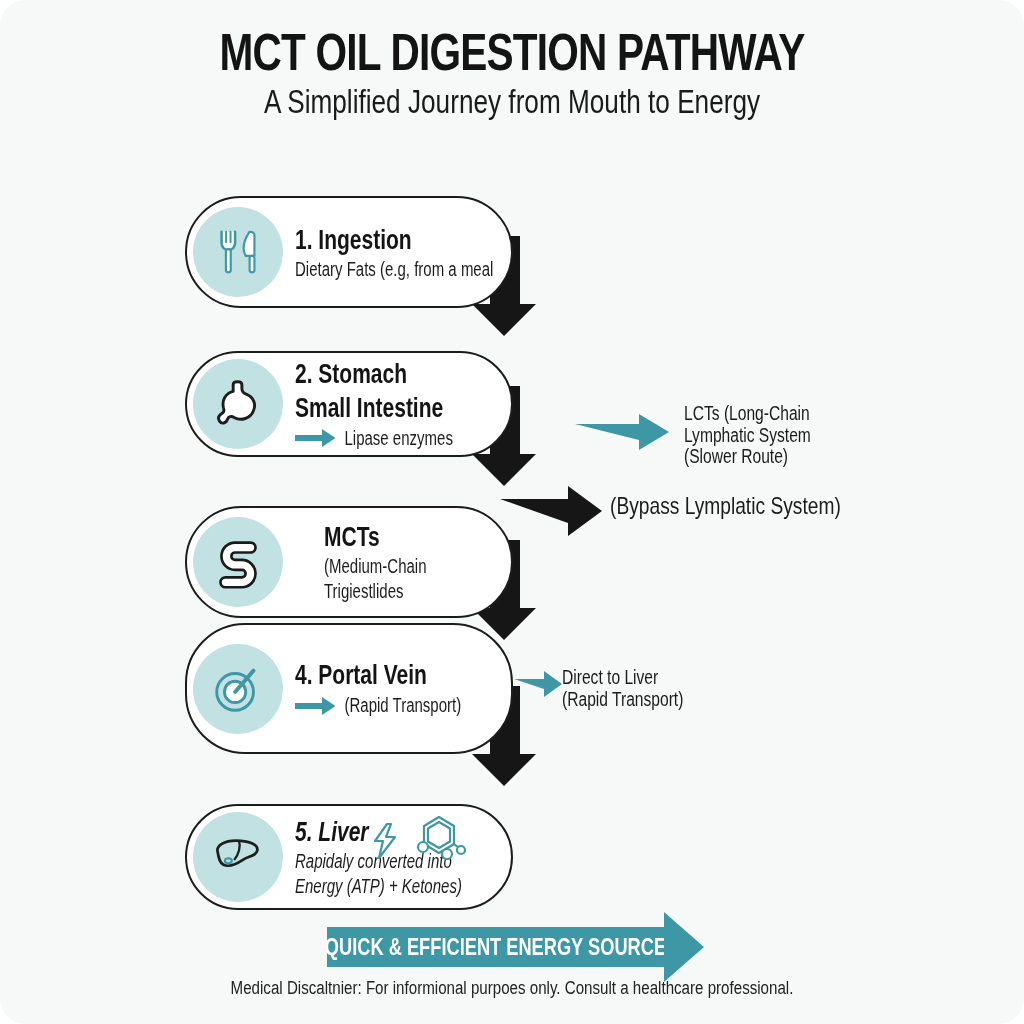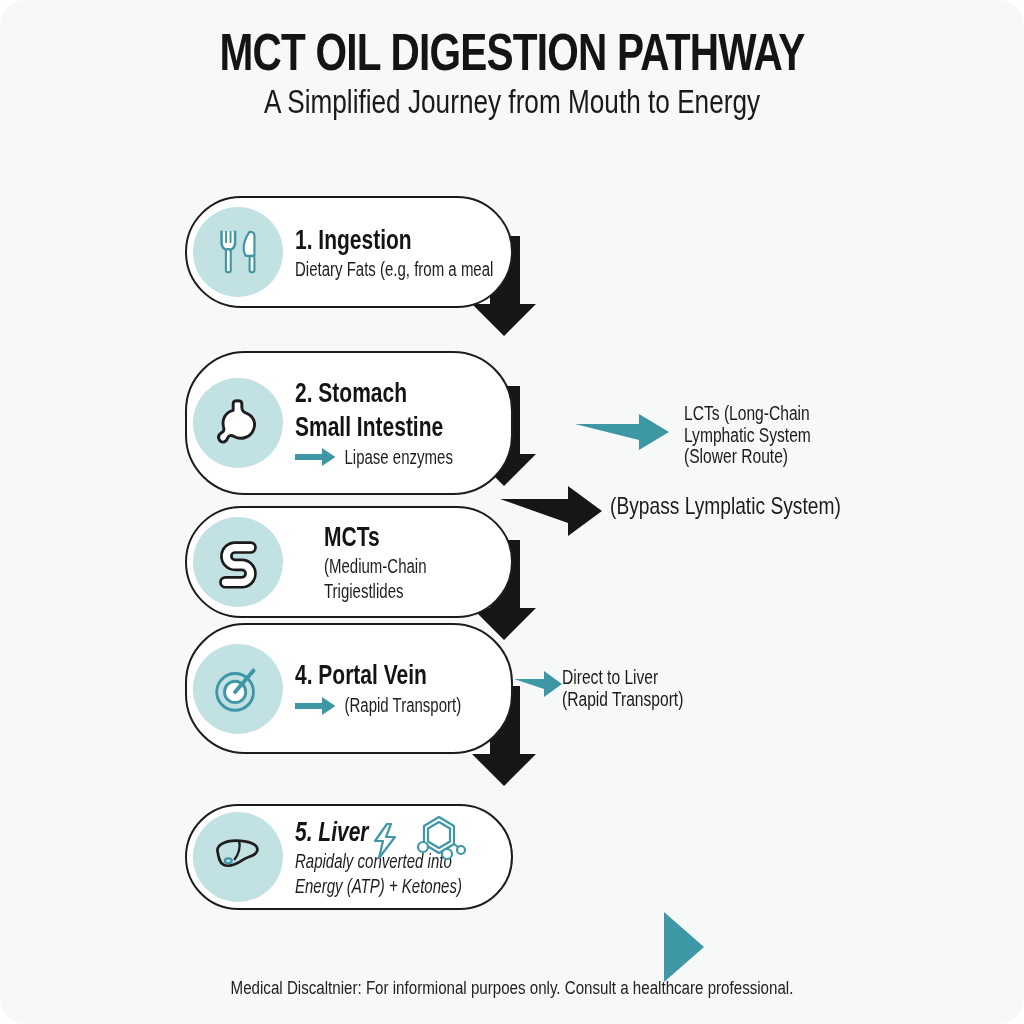--- a/index.html
+++ b/index.html
@@ -19,21 +19,21 @@
     font-size:34px;color:#1a1a1a;transform:scaleX(.77);transform-origin:center top;
     white-space:nowrap;
   }
   
   .pill{
     position:absolute;left:185px;width:328px;background:#fff;
     border:2.5px solid #1c1c1c;border-radius:60px;display:flex;align-items:center;
     z-index:2;overflow:hidden;box-sizing:border-box;margin-top:20px;
   }
   .p1{top:176px;height:112px;}
-  .p2{top:331px;height:144px;}
+  .p2{top:331px;height:106px;}
   .p3{top:486px;height:112px;gap:29px;}
   .p4{top:603px;height:131px;}
   .p5{top:784px;height:106px;font-style:italic;}
   .icon-circle{
     flex:0 0 auto;width:90px;height:90px;border-radius:50%;
     background:var(--teal_light,#c2e1e3);margin-left:6px;
     display:flex;align-items:center;justify-content:center;
   }
   .pill-text{
     margin-left:12px;transform:scaleX(.75);transform-origin:left center;
@@ -221,19 +221,22 @@
   <div class="ann bypass-text">(Bypass Lymplatic System)</div>
 
   <svg class="flow direct-arrow" width="48" height="26" viewBox="0 0 48 26">
       <path class="f-teal" d="M0 8 H30 V0 L48 13 L30 26 V18 Z"></path>
     </svg>
   <div class="ann direct-text">
     <div>Direct to Liver</div>
     <div>(Rapid Transport)</div>
   </div>
 
+  <div class="banner-body">
+    <span class="banner-text">QUICK &amp; EFFICIENT ENERGY SOURCE</span>
+  </div>
   <svg class="banner-head" width="40" height="70" viewBox="0 0 40 70">
       <polygon class="f-teal" points="0,0 40,35 0,70"></polygon>
     </svg>
 
   <div class="disclaimer">Medical Discaltnier: For informional purpoes only. Consult a healthcare professional.</div>
 
 </div>
 
 </body></html>

